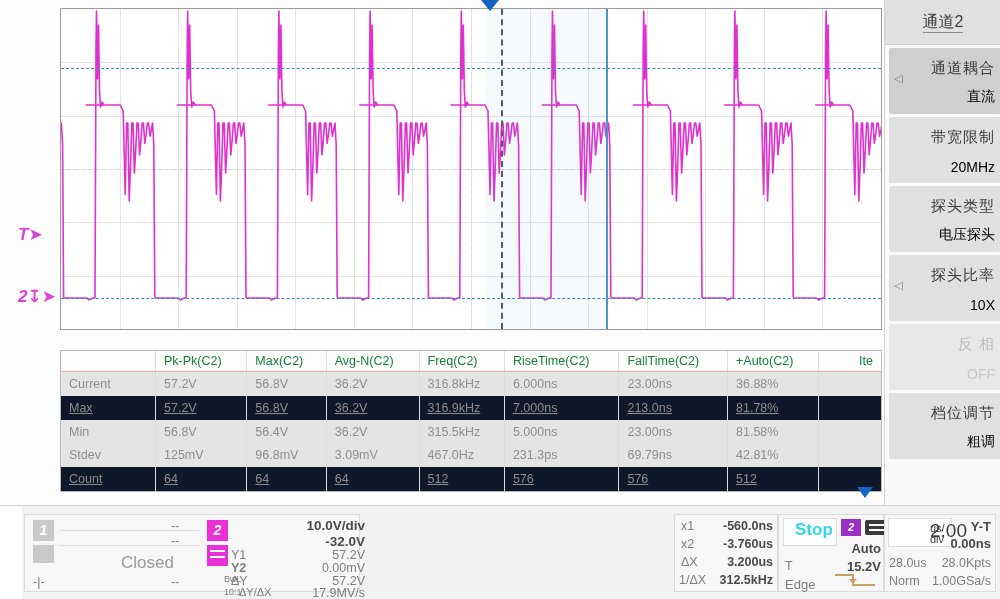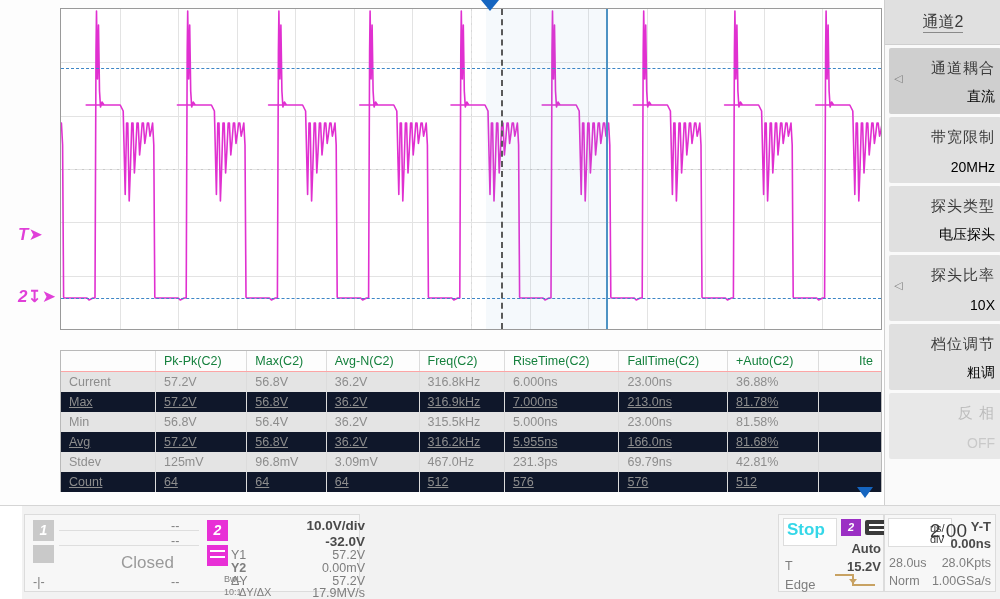--- a/index.html
+++ b/index.html
@@ -77,21 +77,21 @@
   .ch2badge{background:#e830d6;}
   .minibadge{position:absolute;width:21px;height:18px;background:#c9c9c9;}
   .dashline{position:absolute;height:1px;background:#dedede;}
   .btxt{position:absolute;font-size:12.5px;color:#7e7e7e;white-space:nowrap;}
   .btxt.dark{color:#4a4a4a;font-weight:bold;}
   .btxt.r{text-align:right;}
   #closed-txt{position:absolute;font-size:17px;color:#9a9a9a;}
   #cur2-icon{position:absolute;background:#e830d6;width:21px;height:21px;}
   #cur2-icon .bar{position:absolute;left:3px;right:3px;height:2px;background:#fff;}
   #stop-box{position:absolute;background:#ffffff;border:1px solid #ddd;}
-  #stop-txt{position:absolute;font-size:17px;color:#35d7e8;font-weight:bold;}
+  #stop-txt{position:absolute;font-size:17px;color:#35d7e8;font-weight:bold;margin-left:8px;}
   #trig-ch-badge{position:absolute;width:20px;height:17px;background:#9b2fc4;color:#fff;
      font-size:11px;font-style:italic;font-weight:bold;text-align:center;line-height:17px;}
   #trig-icon-box{position:absolute;width:24px;height:15px;background:#3a3a3a;border-radius:2px;}
   #trig-icon-box .l{position:absolute;left:4px;right:4px;height:2px;background:#ffffff;}
   #tb-main{position:absolute;background:#ffffff;border:1px solid #ddd;}
   .tb-big{position:absolute;font-size:19px;color:#3a3a3a;padding-left:40px;}
   .tb-unit{position:absolute;font-size:11px;color:#3a3a3a;line-height:11px;}
   svg.edge-ico{position:absolute;}
 </style>
 </head>
@@ -185,31 +185,20 @@
             <td class="rowlabel">Min</td>
             <td>56.8V</td>
             <td>56.4V</td>
             <td>36.2V</td>
             <td>315.5kHz</td>
             <td>5.000ns</td>
             <td>23.00ns</td>
             <td>81.58%</td>
             <td class="itemcol"></td>
           </tr>
-          <tr class="even">
-            <td class="rowlabel">Avg</td>
-            <td>57.2V</td>
-            <td>56.8V</td>
-            <td>36.2V</td>
-            <td>316.2kHz</td>
-            <td>5.955ns</td>
-            <td>166.0ns</td>
-            <td>81.68%</td>
-            <td class="itemcol"></td>
-          </tr>
           <tr class="odd">
             <td class="rowlabel">Stdev</td>
             <td>125mV</td>
             <td>96.8mV</td>
             <td>3.09mV</td>
             <td>467.0Hz</td>
             <td>231.3ps</td>
             <td>69.79ns</td>
             <td>42.81%</td>
             <td class="itemcol"></td>
@@ -246,27 +235,27 @@
         </div>
         <div class="side-item">
           <span class="lbl">探头类型</span>
           <span class="val">电压探头</span>
         </div>
         <div class="side-item">
           <span class="caret">◁</span>
           <span class="lbl">探头比率</span>
           <span class="val">10X</span>
         </div>
+        <div class="side-item dim">
+          <span class="lbl">反 相</span>
+          <span class="val">OFF</span>
+        </div>
         <div class="side-item">
           <span class="lbl">档位调节</span>
           <span class="val">粗调</span>
-        </div>
-        <div class="side-item dim">
-          <span class="lbl">反 相</span>
-          <span class="val">OFF</span>
         </div>
       </div>
   </div>
 
   <div id="bottom-bar">
     <div id="accent-strip"></div>
 
     <div class="bcell" style="left:24px;width:336px;">
       <div class="chbadge ch1badge" style="left:8px;top:5px;">
         <span>1</span>
@@ -294,20 +283,30 @@
       <div class="btxt" style="left:206px;top:46px;font-weight:bold;">Y2</div>
       <div class="btxt r" style="left:240px;top:46px;width:100px;">0.00mV</div>
       <div class="btxt" style="left:206px;top:59px;">ΔY</div>
       <div class="btxt r" style="left:240px;top:59px;width:100px;">57.2V</div>
       <div class="btxt" style="left:199px;top:59px;font-size:9px;">BwL</div>
       <div class="btxt" style="left:199px;top:72px;font-size:9px;">10:1</div>
       <div class="btxt" style="left:214px;top:71px;font-size:11px;">ΔY/ΔX</div>
       <div class="btxt r" style="left:240px;top:71px;width:100px;">17.9MV/s</div>
     </div>
 
+    <div class="bcell" style="left:674px;width:104px;">
+      <div class="btxt" style="left:6px;top:4px;">x1</div>
+      <div class="btxt dark r" style="left:20px;top:4px;width:78px;">-560.0ns</div>
+      <div class="btxt" style="left:6px;top:22px;">x2</div>
+      <div class="btxt dark r" style="left:20px;top:22px;width:78px;">-3.760us</div>
+      <div class="btxt" style="left:6px;top:40px;">ΔX</div>
+      <div class="btxt dark r" style="left:20px;top:40px;width:78px;">3.200us</div>
+      <div class="btxt" style="left:4px;top:58px;">1/ΔX</div>
+      <div class="btxt dark r" style="left:20px;top:58px;width:78px;">312.5kHz</div>
+    </div>
 
     <div class="bcell" style="left:778px;width:106px;">
       <div id="stop-box" style="left:4px;top:3px;width:52px;height:26px;"></div>
       <div id="stop-txt" style="left:8px;top:5px;">Stop</div>
       <div id="trig-ch-badge" style="left:62px;top:4px;">
         <span>2</span>
       </div>
       <div id="trig-icon-box" style="left:86px;top:5px;">
         <div class="l" style="top:4px;"></div>
           <div class="l" style="top:9px;"></div>

